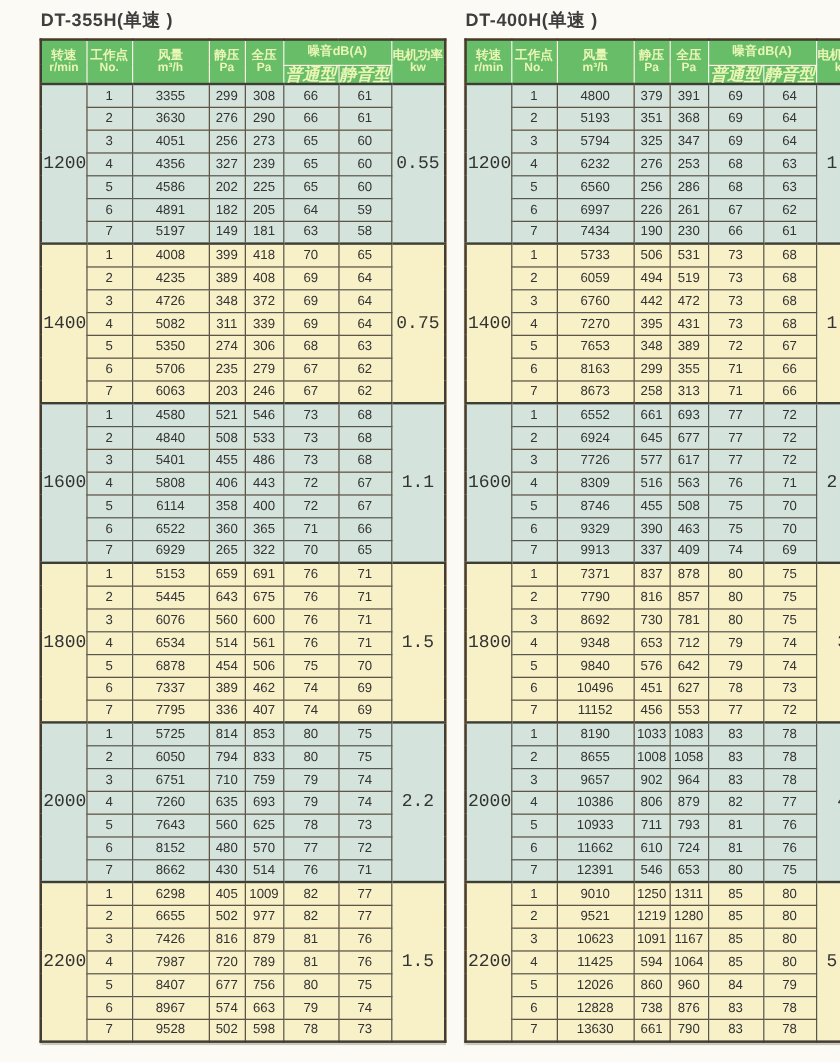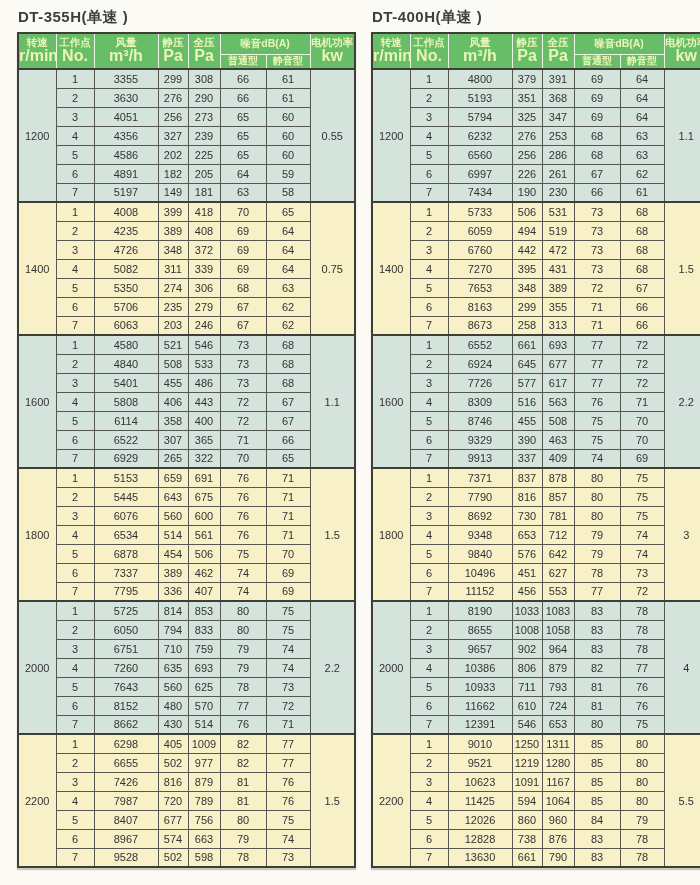--- a/index.html
+++ b/index.html
@@ -13,21 +13,21 @@
     --page-bg:#fbfaf5;
   }
   *{box-sizing:border-box;}
   html,body{margin:0;padding:0;}
   body{
     width:700px;height:885px;
     background:var(--page-bg);
     font-family:"Liberation Sans", sans-serif;
     color:var(--text);
   }
-  .page{padding:6px 0 0 17px;}
+  .page{padding:6px 0 0 17px;margin-left:16px;}
   .tables-wrap{display:flex;gap:16px;}
   .fan-table{width:338px;}
   .title{
     font-size:15px;font-weight:bold;color:#3e3e3e;
     margin:2px 0 5px 1px;letter-spacing:.5px;
     font-family:"Liberation Sans", sans-serif;
   }
   table{
     border-collapse:collapse;table-layout:fixed;width:337px;
     border:2px solid var(--heavy);
@@ -36,36 +36,36 @@
   }
   thead th{
     background:var(--header-bg);
     color:var(--header-text);
     font-weight:bold;
     border:1px solid #eef6ea;
     padding:0;line-height:1.05;
     font-size:10.5px;
   }
   thead tr.h1 th{height:21px;}
-  thead tr.h2 th{height:15px;font-size:10px;}
+  thead tr.h2 th{height:15px;font-size:14px;font-style:italic;}
   thead th .l1{font-size:10.5px;}
-  thead th .l2{font-size:16px;}
+  thead th .l2{font-size:10px;}
   thead{border-bottom:2px solid var(--heavy);}
   tbody td{
     border:1px solid var(--grid);
     height:19px;
     font-size:11px;
     text-align:center;
     padding:0 1px;
     color:var(--text);
   }
   tbody tr.band-teal td{background:var(--band-teal);}
   tbody tr.band-yellow td{background:var(--band-yellow);}
   tbody tr.block-start td{border-top:2px solid var(--heavy);}
-  td.rpm-cell,td.power-cell{font-size:11px;}
+  td.rpm-cell,td.power-cell{font-size:15px;font-family:Liberation Mono, monospace;}
 </style>
 </head>
 <body>
 
 <div class="page">
   <div class="tables-wrap">
 
     <section class="fan-table">
       <h2 class="title">DT-355H(单速 )</h2>
       <table>
@@ -267,21 +267,21 @@
               <td>5</td>
               <td>6114</td>
               <td>358</td>
               <td>400</td>
               <td>72</td>
               <td>67</td>
             </tr>
             <tr class="band-teal">
               <td>6</td>
               <td>6522</td>
-              <td>307</td>
+              <td>360</td>
               <td>365</td>
               <td>71</td>
               <td>66</td>
             </tr>
             <tr class="band-teal">
               <td>7</td>
               <td>6929</td>
               <td>265</td>
               <td>322</td>
               <td>70</td>

